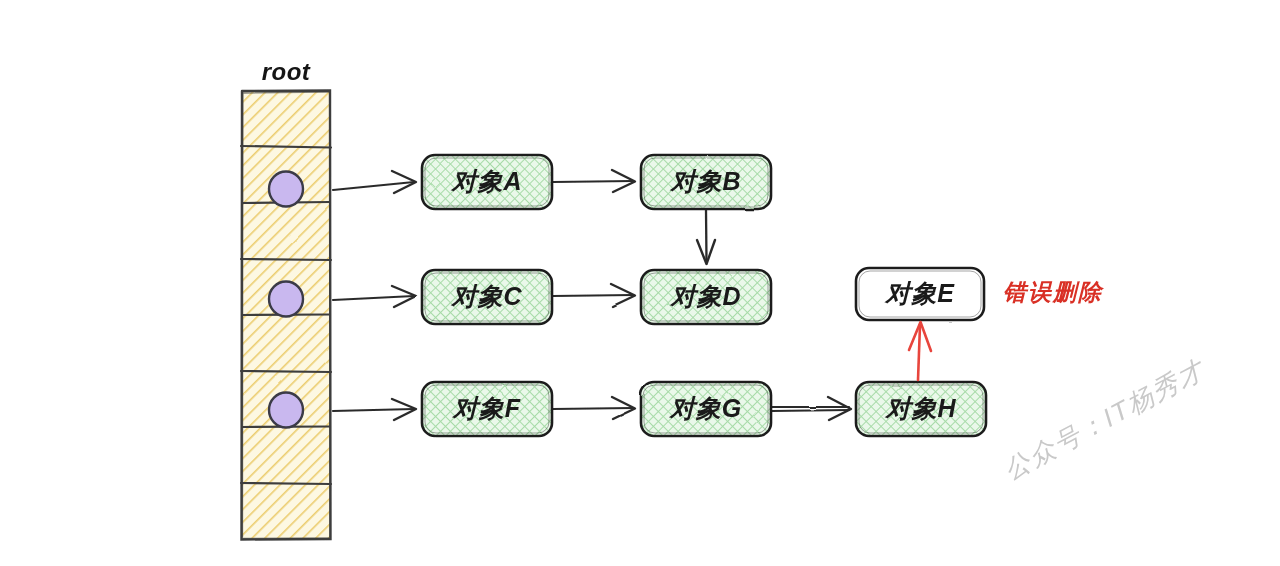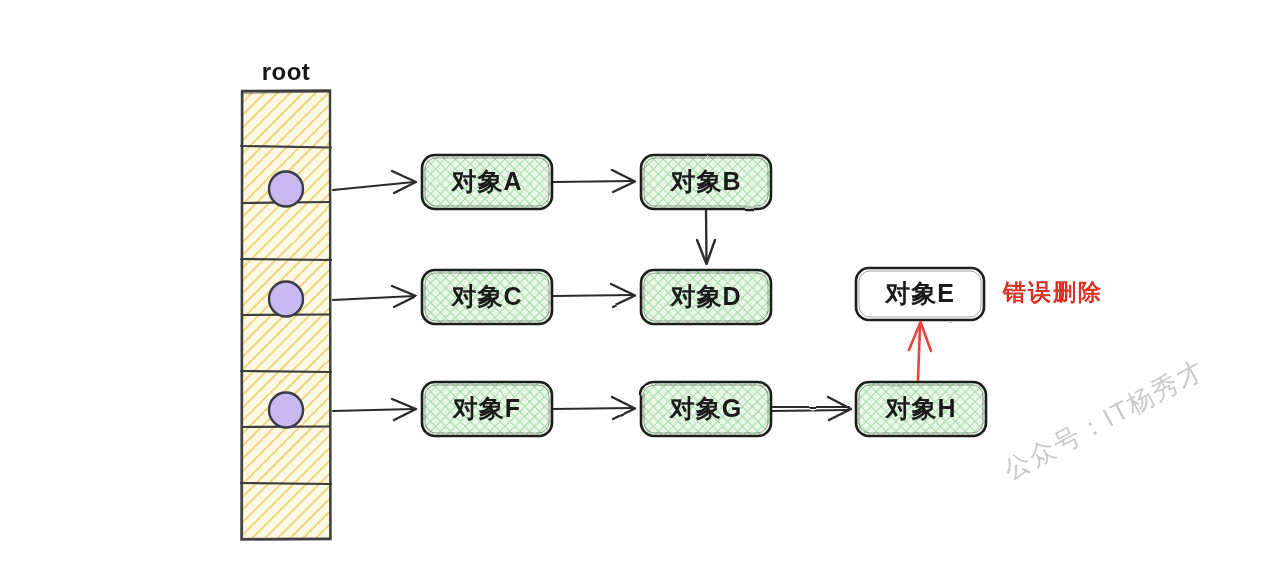--- a/index.html
+++ b/index.html
@@ -12,20 +12,21 @@
     height: 566px;
     position: relative;
     overflow: hidden;
     font-family: "Liberation Sans", sans-serif;
   }
   #stage {
     position: absolute;
     left: 0; top: 0;
     width: 1280px;
     height: 508px;
+    font-style: italic;
   }
   svg#diagram {
     position: absolute;
     left: 0; top: 0;
     width: 1280px;
     height: 566px;
     display: block;
   }
   .box-label {
     font-family: "Liberation Sans", sans-serif;

